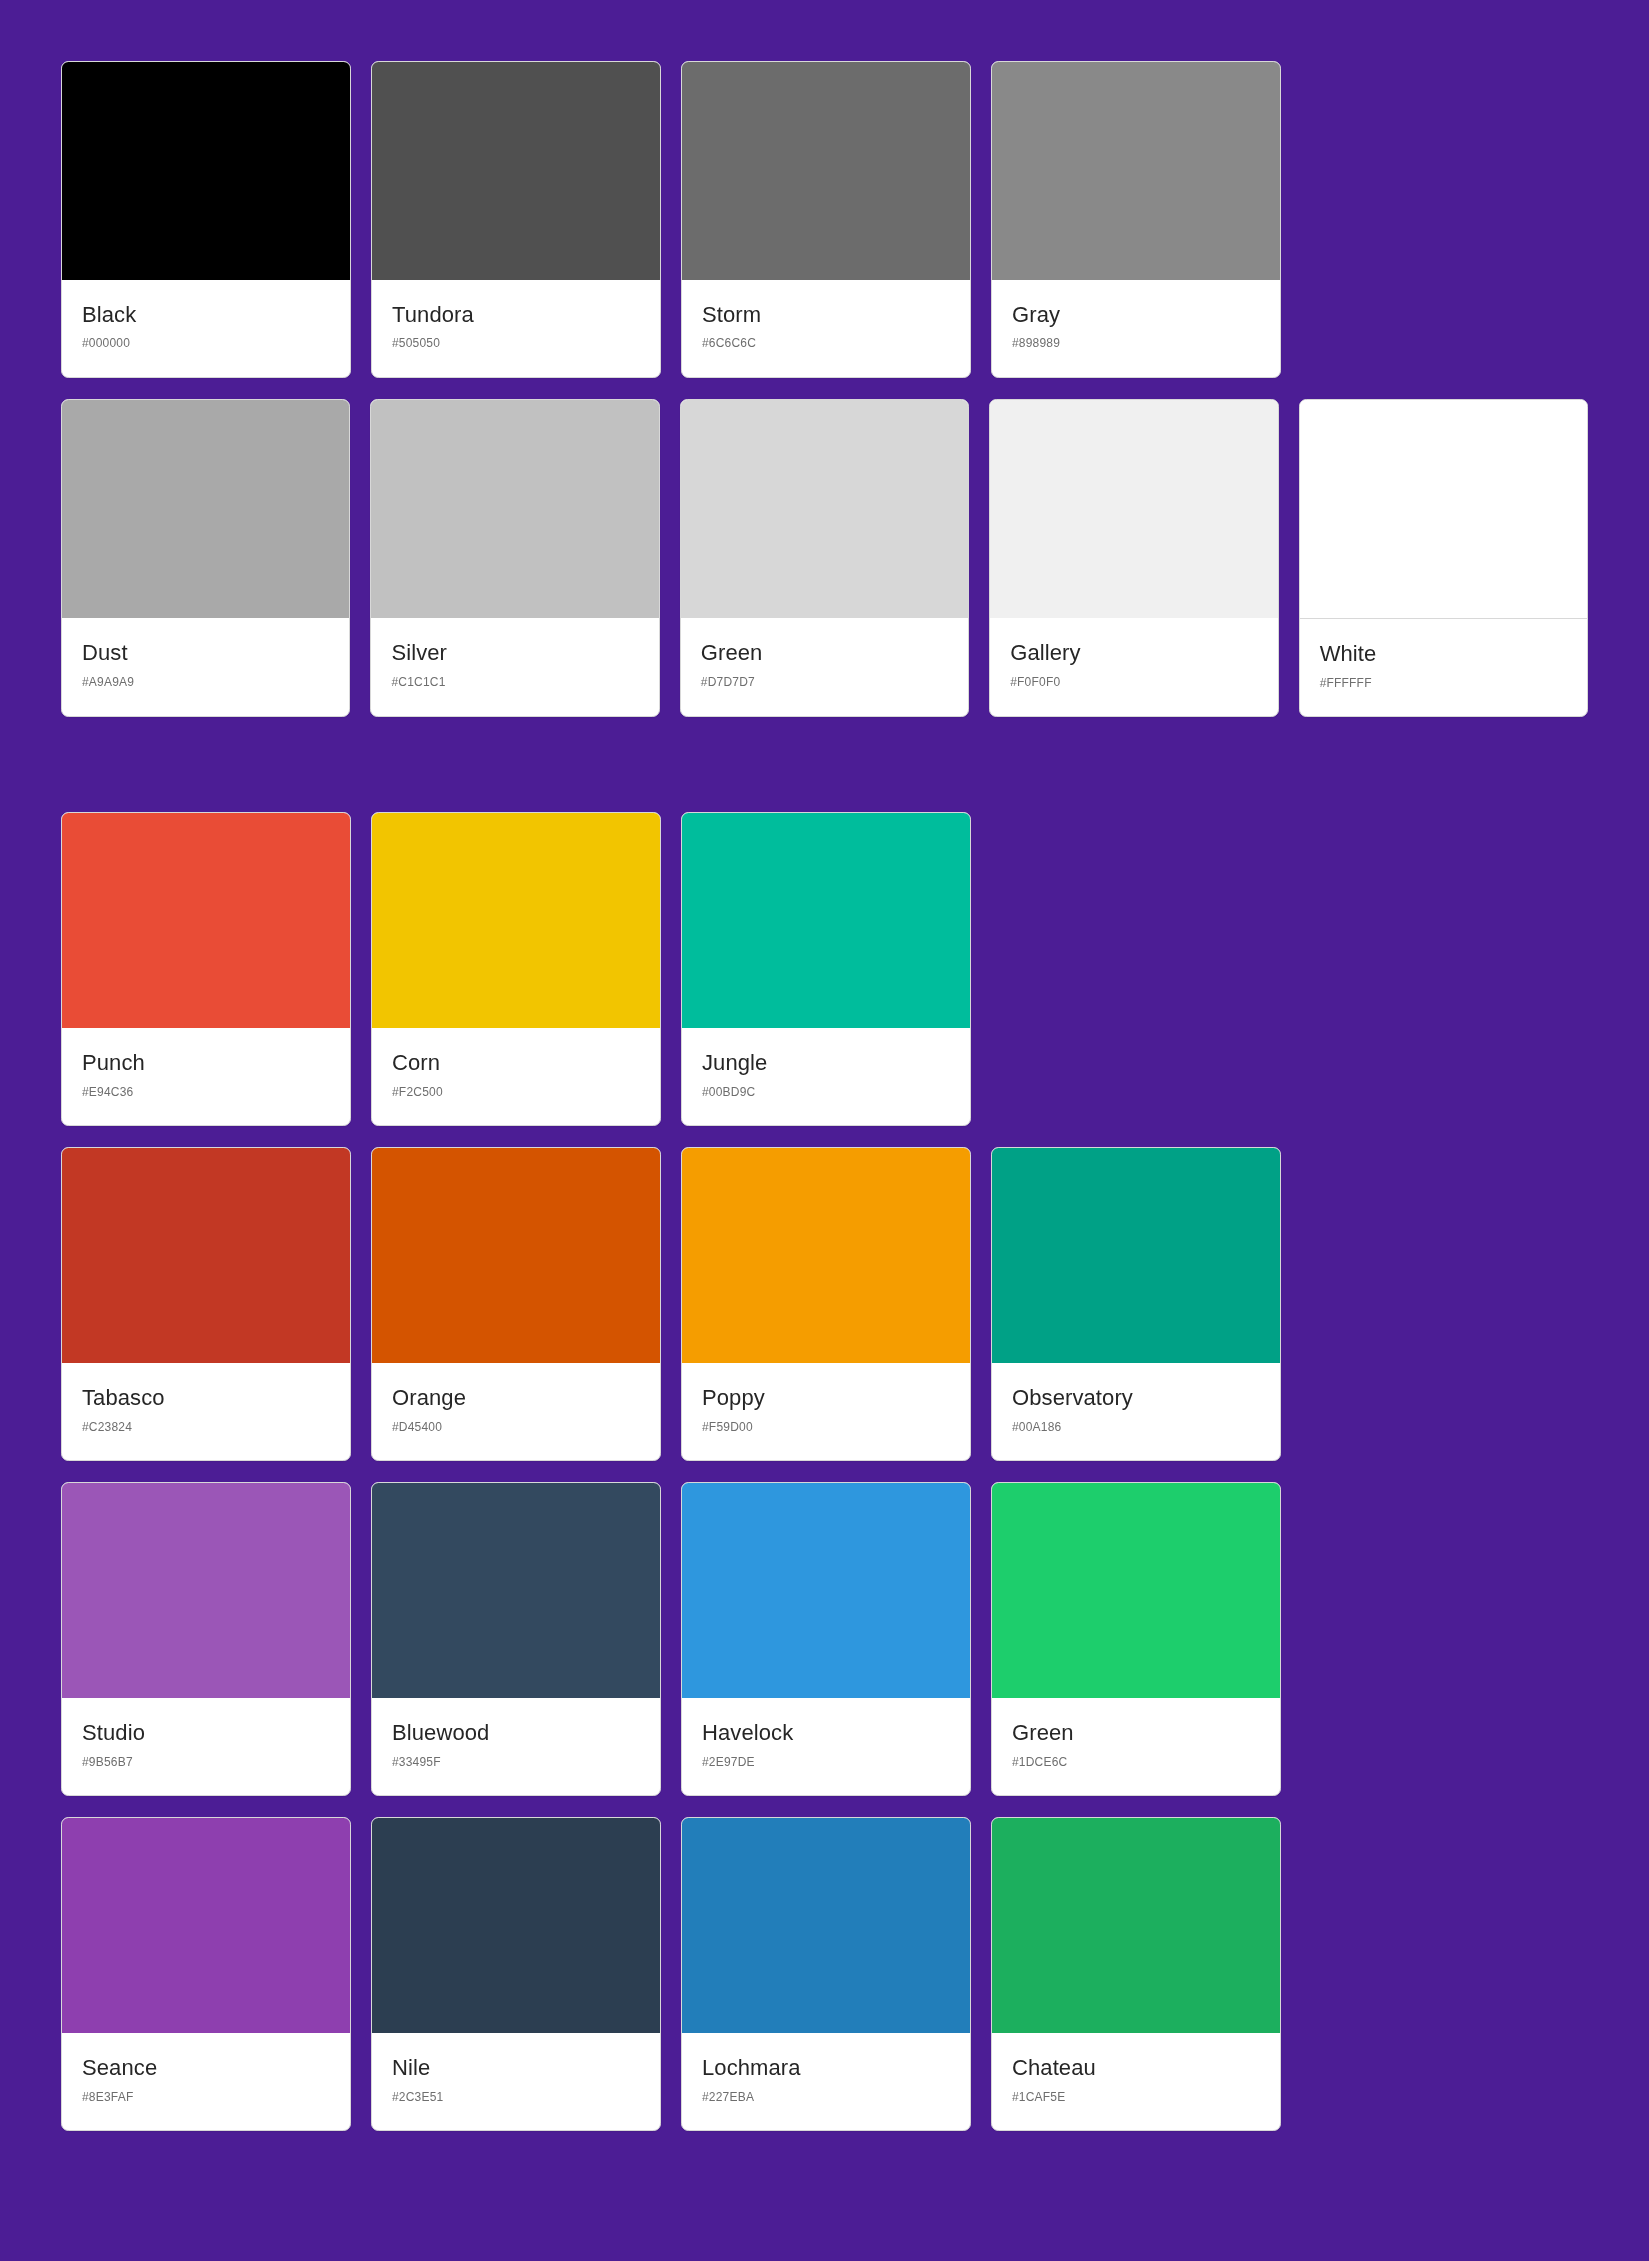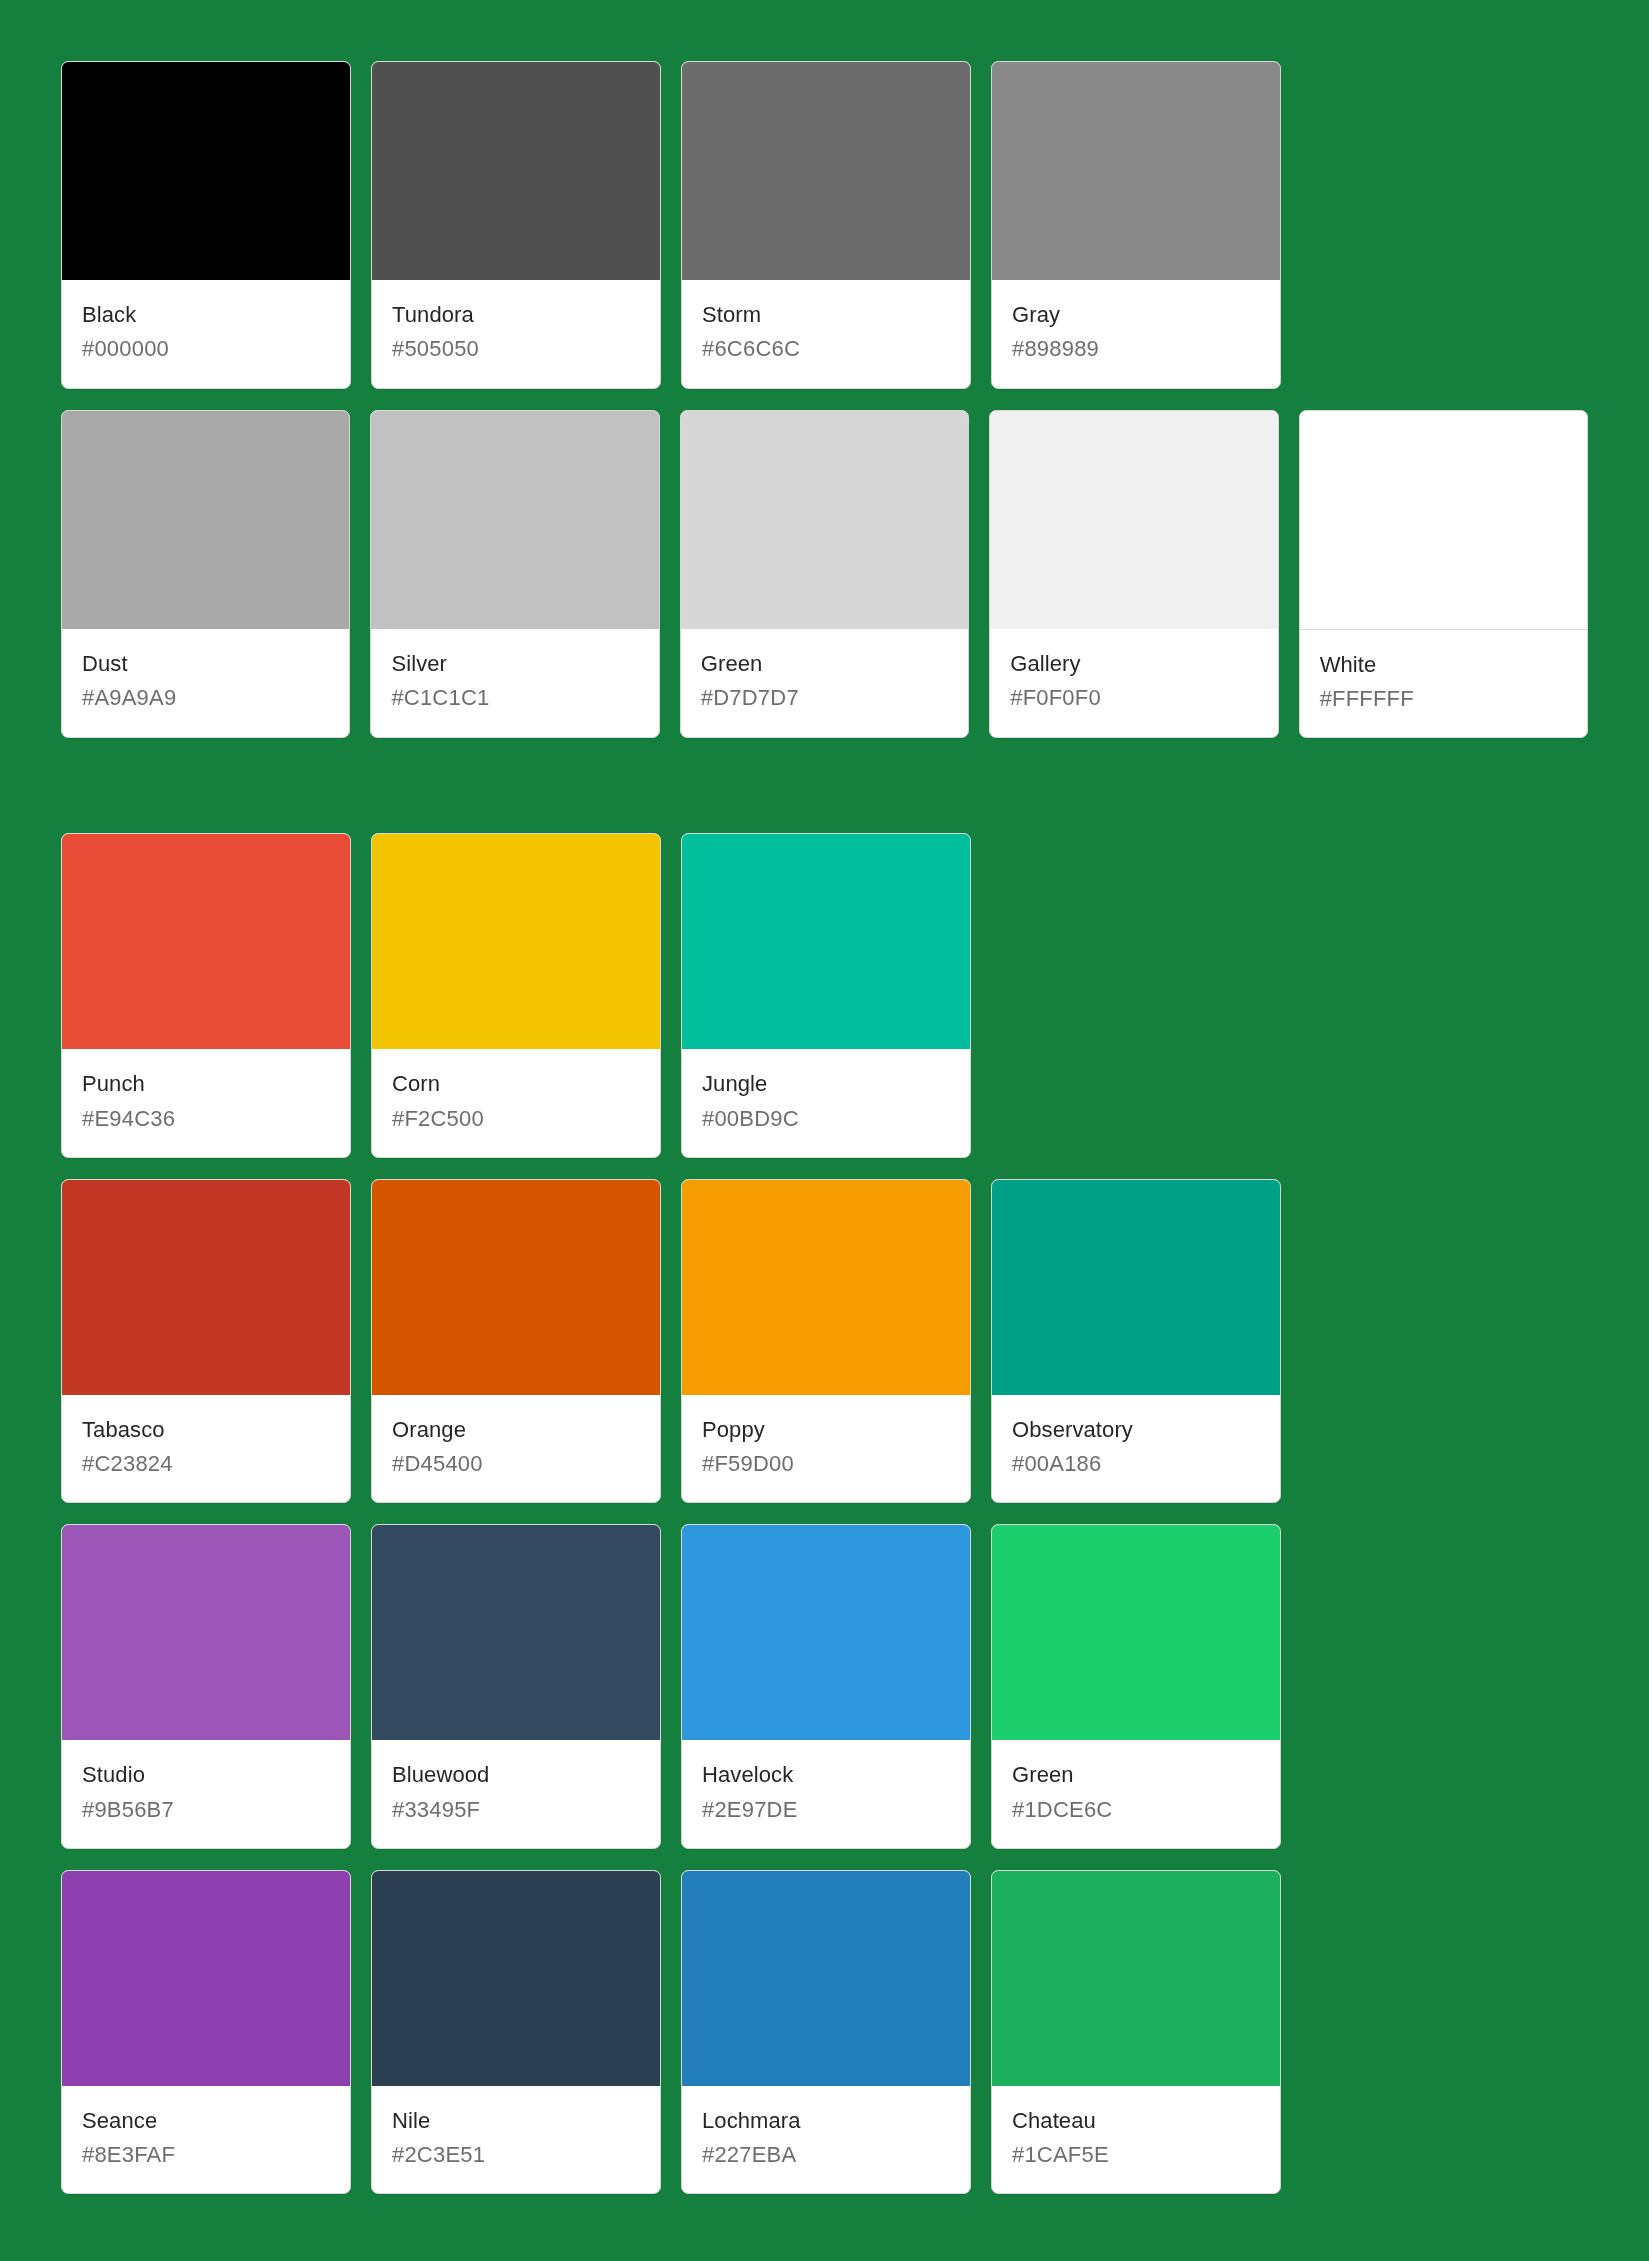--- a/index.html
+++ b/index.html
@@ -15,21 +15,21 @@
     font-family: "Liberation Sans", "DejaVu Sans", sans-serif;
     -webkit-font-smoothing: antialiased;
     overflow: hidden;
   }
 
   .palette-page {
     box-sizing: border-box;
     width: 1649px;
     height: 2261px;
     padding: 61px 61px 0 61px;
-    background: #15803d;
+    background: #4c1d95;
   }
 
   
   .section {
     display: block;
   }
   .section + .section {
     margin-top: 95px;
   }
 
@@ -77,21 +77,21 @@
     font-size: 22px;
     line-height: 1.05;
     font-weight: 400;
     color: #262626;
     letter-spacing: 0.1px;
     white-space: nowrap;
   }
 
   .swatch-hex {
     margin-top: 11.4px;
-    font-size: 22px;
+    font-size: 12px;
     line-height: 1.05;
     font-weight: 400;
     color: #6e6e6e;
     letter-spacing: 0.2px;
     white-space: nowrap;
   }
 </style>
 </head>
 <body>
 

